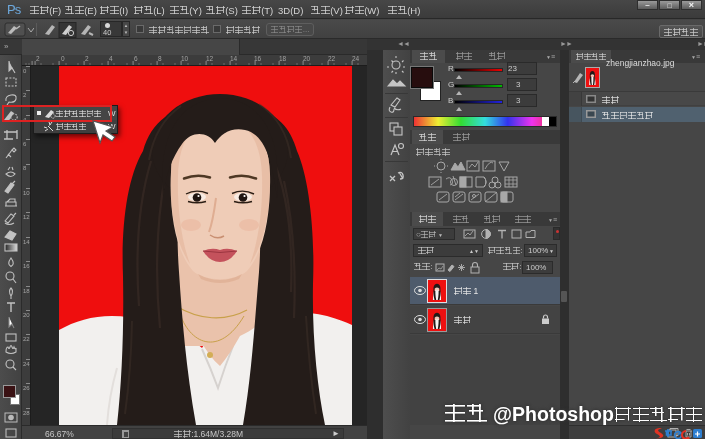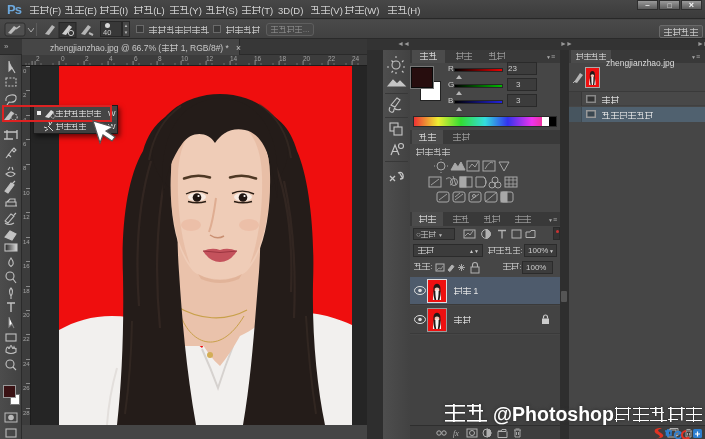--- a/index.html
+++ b/index.html
@@ -10,21 +10,21 @@
 .h,.h2,.h3{display:inline-block;width:.92em;height:.88em;vertical-align:-6%;margin:0 .045em;}
 .h{background:linear-gradient(currentColor,currentColor) 0 6%/100% 9% no-repeat,linear-gradient(currentColor,currentColor) 0 50%/100% 9% no-repeat,linear-gradient(currentColor,currentColor) 0 94%/100% 9% no-repeat,linear-gradient(currentColor,currentColor) 47% 0/9% 100% no-repeat}
 .h2{background:linear-gradient(currentColor,currentColor) 0 10%/100% 9% no-repeat,linear-gradient(currentColor,currentColor) 0 90%/60% 9% no-repeat,linear-gradient(currentColor,currentColor) 12% 0/9% 100% no-repeat,linear-gradient(currentColor,currentColor) 88% 10%/9% 90% no-repeat,linear-gradient(currentColor,currentColor) 50% 50%/70% 9% no-repeat}
 .h3{background:linear-gradient(currentColor,currentColor) 0 6%/70% 9% no-repeat,linear-gradient(currentColor,currentColor) 30% 40%/70% 9% no-repeat,linear-gradient(currentColor,currentColor) 0 94%/100% 9% no-repeat,linear-gradient(currentColor,currentColor) 28% 6%/9% 60% no-repeat,linear-gradient(currentColor,currentColor) 70% 6%/9% 100% no-repeat}
 .t{position:absolute;white-space:nowrap}
 </style></head>
 <body>
 <div id="app">
 
 <div class="ab" style="left:0;top:0;width:705px;height:19px;background:linear-gradient(#474747,#3b3b3b);border-bottom:1px solid #282828"></div>
-<div class="t" style="left:7px;top:2px;font-size:13px;font-weight:bold;color:#6da8dc;letter-spacing:-1px">Ps</div>
+<div class="t" style="left:7px;top:2px;font-size:13px;font-weight:normal;color:#6da8dc;letter-spacing:-1px">Ps</div>
 <div id="menu" style="position:absolute;left:0;top:4.5px;font-size:9.5px;color:#d4d4d4">
  <span class="t" style="left:30px"><i class="h"></i><i class="h2"></i>(F)</span>
  <span class="t" style="left:65px"><i class="h3"></i><i class="h"></i>(E)</span>
  <span class="t" style="left:100px"><i class="h2"></i><i class="h"></i>(I)</span>
  <span class="t" style="left:134px"><i class="h2"></i><i class="h3"></i>(L)</span>
  <span class="t" style="left:170px"><i class="h"></i><i class="h3"></i>(Y)</span>
  <span class="t" style="left:206px"><i class="h3"></i><i class="h2"></i>(S)</span>
  <span class="t" style="left:242px"><i class="h"></i><i class="h2"></i>(T)</span>
  <span class="t" style="left:278px">3D(D)</span>
  <span class="t" style="left:311px"><i class="h3"></i><i class="h"></i>(V)</span>
@@ -64,21 +64,20 @@
  <div class="ab" style="left:213px;top:25px;width:8px;height:8px;background:#393939;border:1px solid #6a6a6a"></div>
  <div class="t" style="left:226px;top:25px;font-size:8.5px;color:#ccc"><i class="h2"></i><i class="h"></i><i class="h3"></i><i class="h2"></i></div>
  <div class="ab" style="left:266px;top:23px;width:48px;height:13px;border:1px solid #5e5e5e;border-radius:3px;background:#484848;color:#8e8e8e;font-size:8px;text-align:center;line-height:12px"><i class="h"></i><i class="h3"></i><i class="h2"></i><i class="h"></i>...</div>
 </div>
 
 <div class="ab" style="left:659px;top:25px;width:44px;height:13px;background:linear-gradient(#555,#464646);border:1px solid #6a6a6a;border-radius:2px;color:#ccc;font-size:8.5px;text-align:center;line-height:12px"><i class="h"></i><i class="h2"></i><i class="h3"></i><i class="h"></i></div>
 
 <div class="ab" style="left:0;top:39px;width:367px;height:16px;background:#373737;border-bottom:1px solid #2a2a2a"></div>
 <div class="t" style="left:4px;top:42px;font-size:8px;color:#aaa;letter-spacing:-1px">»</div>
 <div class="ab" style="left:22px;top:39px;width:218px;height:16px;background:#464646;border-right:1px solid #2a2a2a"></div>
-<div class="t" style="left:50px;top:43px;font-size:8.5px;color:#c9c9c9">zhengjianzhao.jpg @ 66.7% (<i class="h"></i><i class="h2"></i> 1, RGB/8#) *&nbsp;&nbsp;&nbsp;×</div>
 
 <div class="ab" style="left:367px;top:39px;width:338px;height:11px;background:#333">
  <div class="t" style="left:30px;top:1px;font-size:7px;color:#999;letter-spacing:-1px">◄◄</div>
  <div class="t" style="left:193px;top:1px;font-size:7px;color:#999;letter-spacing:-1px">►►</div>
  <div class="t" style="left:330px;top:1px;font-size:7px;color:#999;letter-spacing:-1px">►►</div>
 </div>
 
 <div class="ab" style="left:367px;top:50px;width:16px;height:389px;background:#2e2e2e"></div>
 
 <div class="ab" style="left:383px;top:50px;width:27px;height:389px;background:linear-gradient(90deg,#4e4e4e,#424242)" id="iconstrip">
@@ -241,35 +240,20 @@
           </svg>
   </div>
   <div class="t" style="left:44px;top:9px;font-size:8.5px;color:#ddd;font-style:italic"><i class="h"></i><i class="h2"></i></div>
   <svg class="ab" style="left:131px;top:8px" width="9" height="11" viewBox="0 0 9 11">
           <rect x="1" y="4.5" width="7" height="5.5" fill="#ccc"></rect>
           <path d="M2.5,4.5 v-1.5 a2,2 0 0 1 4,0 v1.5" fill="none" stroke="#ccc" stroke-width="1.2"></path>
         </svg>
  </div>
  <div class="ab" style="left:0;top:285px;width:150px;height:90px;background:#424242"></div>
 
- <div class="ab" style="left:0;top:375px;width:150px;height:14px;background:#3e3e3e;border-top:1px solid #2e2e2e">
-  <svg width="150" height="14" viewBox="0 0 150 14">
-   <g fill="none" stroke="#b0b0b0" stroke-width="1">
-    <circle cx="29" cy="7" r="2.2"></circle>
-            <circle cx="34" cy="7" r="2.2"></circle>
-    <text x="43" y="10" fill="#b0b0b0" stroke="none" font-size="8" font-style="italic" font-family="Liberation Serif">fx</text>
-    <rect x="57" y="3" width="10" height="8"></rect>
-            <circle cx="62" cy="7" r="2.5"></circle>
-    <circle cx="77" cy="7" r="4"></circle>
-            <path d="M77,3 a4,4 0 0 1 0,8 z" fill="#b0b0b0"></path>
-    <path d="M88,5 h3 l1,-1.5 h4 v2 h-8 v6 h9 v-6"></path>
-    <path d="M104,4 h7 m-6,0 v7 h5 v-7 m-4.5,-1 h4 m-3,3 v3 m2,-3 v3" stroke-width=".9"></path>
-   </g>
-  </svg>
- </div>
 </div>
 
 <div class="ab" style="left:569px;top:50px;width:136px;height:389px;background:#464646" id="histcol">
  <div class="ab" style="left:0;top:0;width:136px;height:13px;background:#393939">
   <div class="ab" style="left:2px;top:0;width:40px;height:13px;background:#4b4b4b;color:#d6d6d6;font-size:7.5px;text-align:center;line-height:13px"><i class="h2"></i><i class="h"></i><i class="h3"></i><i class="h"></i></div>
   <div class="t" style="left:122px;top:3px;font-size:7px;color:#aaa"><span style="font-size:5px">▼</span>≡</div>
  </div>
  <svg class="ab" style="left:3px;top:20px" width="12" height="14" viewBox="0 0 12 14">
         <path d="M2,12 L8,3 L11,5 L5,13 Z" fill="#b5b5b5"></path>
         <path d="M1,13 l2,-2" stroke="#b5b5b5"></path>
@@ -448,20 +432,28 @@
  <path d="M173,127.5 Q184,122.5 195,128 M175,135.5 Q184,138 193,135.5" fill="none" stroke="#2a1d14" stroke-width="1.4"></path>
  <path d="M157,132 C155,147 153,158 150,166" fill="none" stroke="#dfad92" stroke-width="2"></path>
  <path d="M151,169 Q158,174 165,170" fill="none" stroke="#c98f72" stroke-width="1.5"></path>
  <ellipse cx="132" cy="159" rx="10" ry="6" fill="#e8a78b" opacity=".35"></ellipse>
  <ellipse cx="190" cy="159" rx="10" ry="6" fill="#e8a78b" opacity=".35"></ellipse>
  <path d="M144,185 Q153,181 161,184 Q169,181 178,185 Q171,196 161,196 Q151,196 144,185 Z" fill="#c4525c"></path>
  <path d="M144,185 Q161,188 178,185" fill="none" stroke="#9c3540" stroke-width="1"></path>
 </svg>
 </div>
 
+<div class="ab" style="left:22px;top:425px;width:345px;height:14px;background:#424242;border-top:1px solid #2a2a2a">
+ <div class="t" style="left:23px;top:3px;font-size:8.5px;color:#c8c8c8">66.67%</div>
+ <div class="ab" style="left:90px;top:2px;width:232px;height:11px;background:#3b3b3b;border:1px solid #313131"></div>
+ <div class="ab" style="left:100px;top:4px;width:7px;height:8px;background:#999"></div>
+      <div class="ab" style="left:101.5px;top:5.5px;width:4px;height:5px;background:#444"></div>
+ <div class="t" style="left:152px;top:3px;font-size:8.5px;color:#c8c8c8"><i class="h"></i><i class="h2"></i>:1.64M/3.28M</div>
+ <div class="t" style="left:310px;top:3px;font-size:8px;color:#ccc">►</div>
+</div>
 
 <div id="flyout">
  <div class="ab" style="left:33px;top:105px;width:85px;height:29px;background:#3a3a3a;border:1px solid #1c1c1c;box-shadow:2px 3px 5px rgba(0,0,0,.55);z-index:40"></div>
  <div class="ab" style="left:34px;top:106px;width:83px;height:14px;background:#454545;z-index:41">
   <div class="ab" style="left:3px;top:5px;width:4px;height:4px;background:#eee"></div>
   <svg class="ab" style="left:9px;top:2px" width="13" height="11" viewBox="0 0 13 11">
           <path d="M2,9 L8,2 L11,4 L6,10 Z" fill="#ddd"></path>
           <circle cx="10" cy="8" r="2.2" fill="none" stroke="#ddd" stroke-width=".9" stroke-dasharray="1.3,1"></circle>
         </svg>
   <div class="t" style="left:22px;top:3.5px;font-size:7.5px;color:#e2e2e2"><i class="h"></i><i class="h2"></i><i class="h3"></i><i class="h"></i><i class="h2"></i><i class="h"></i></div>

